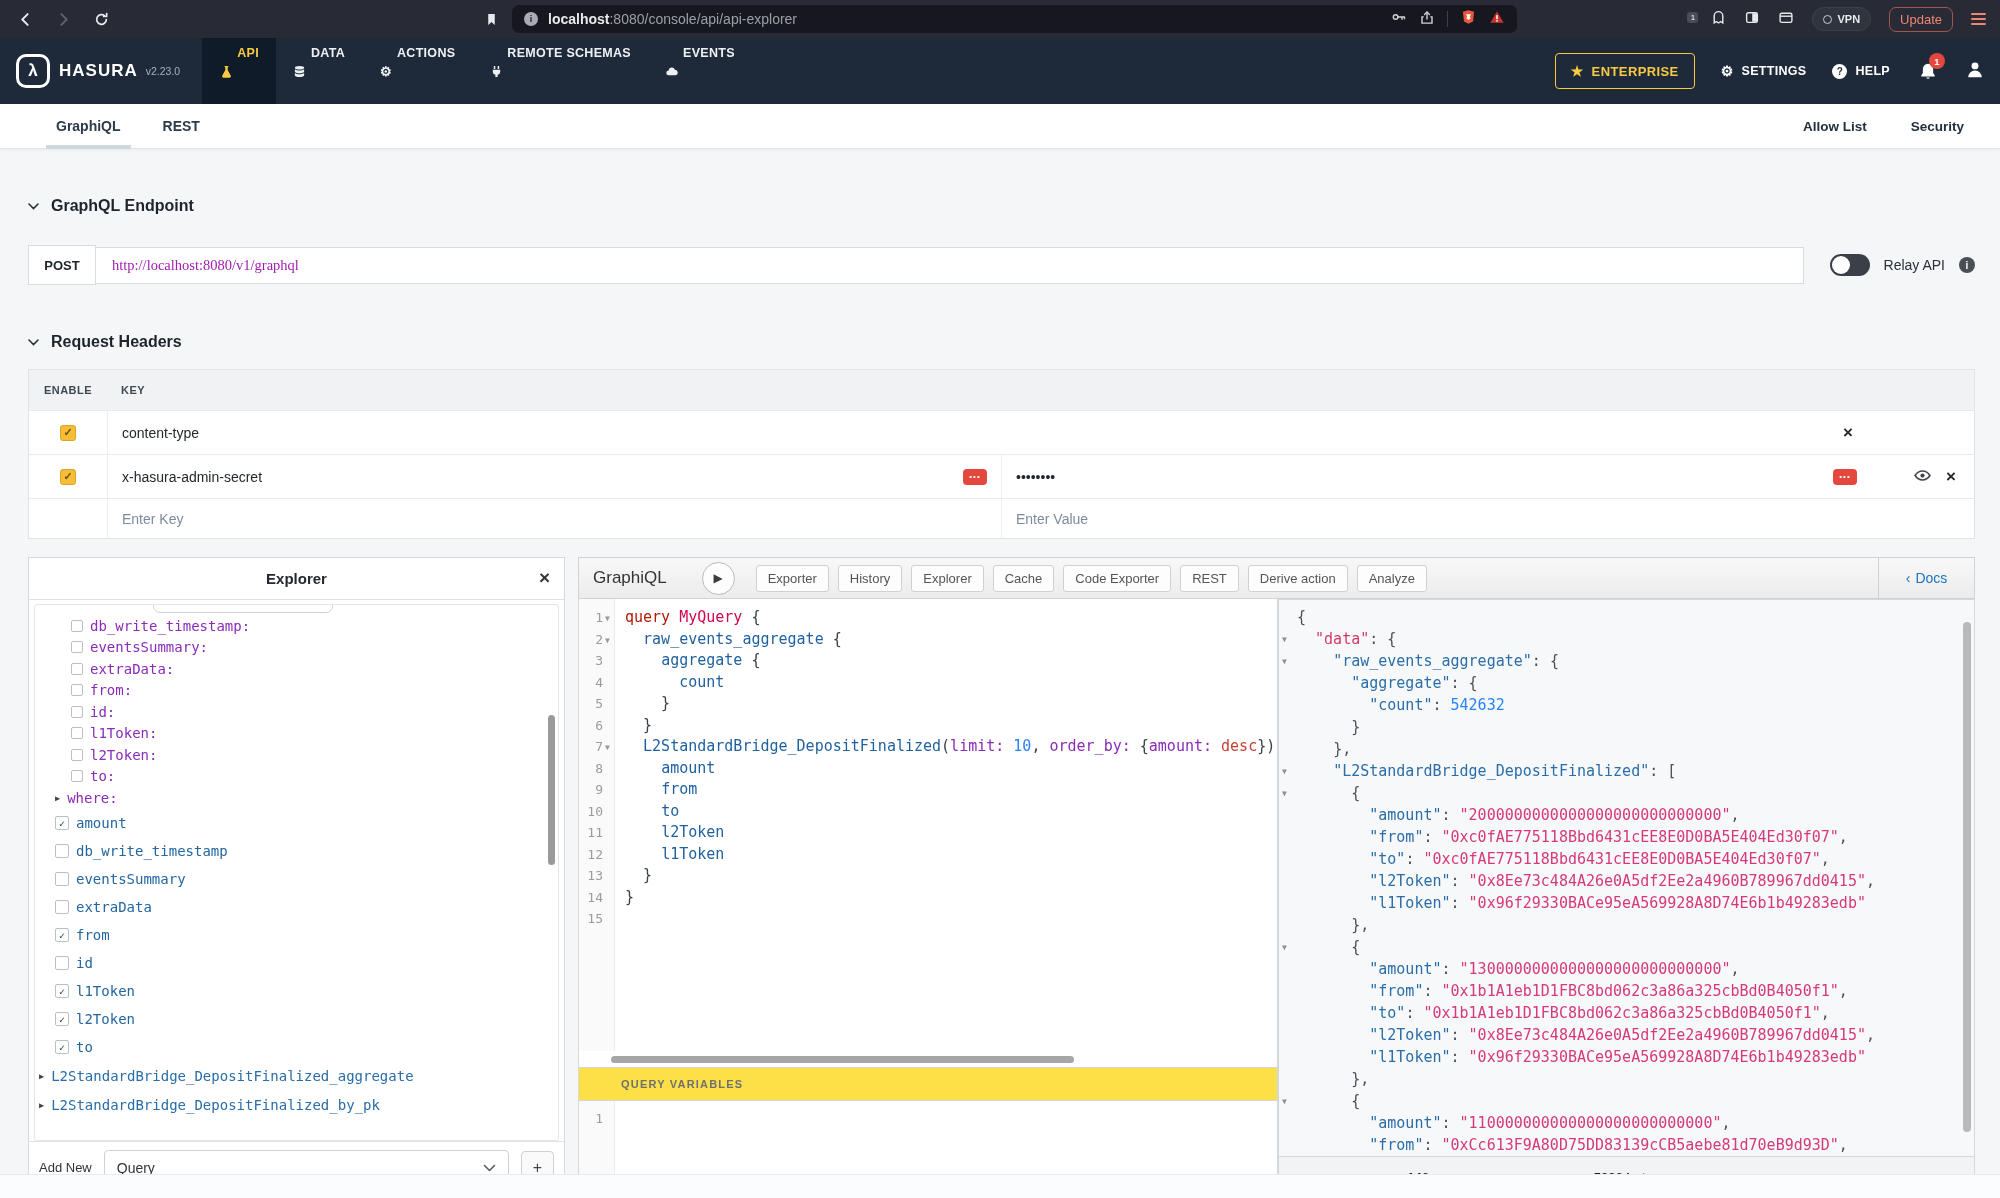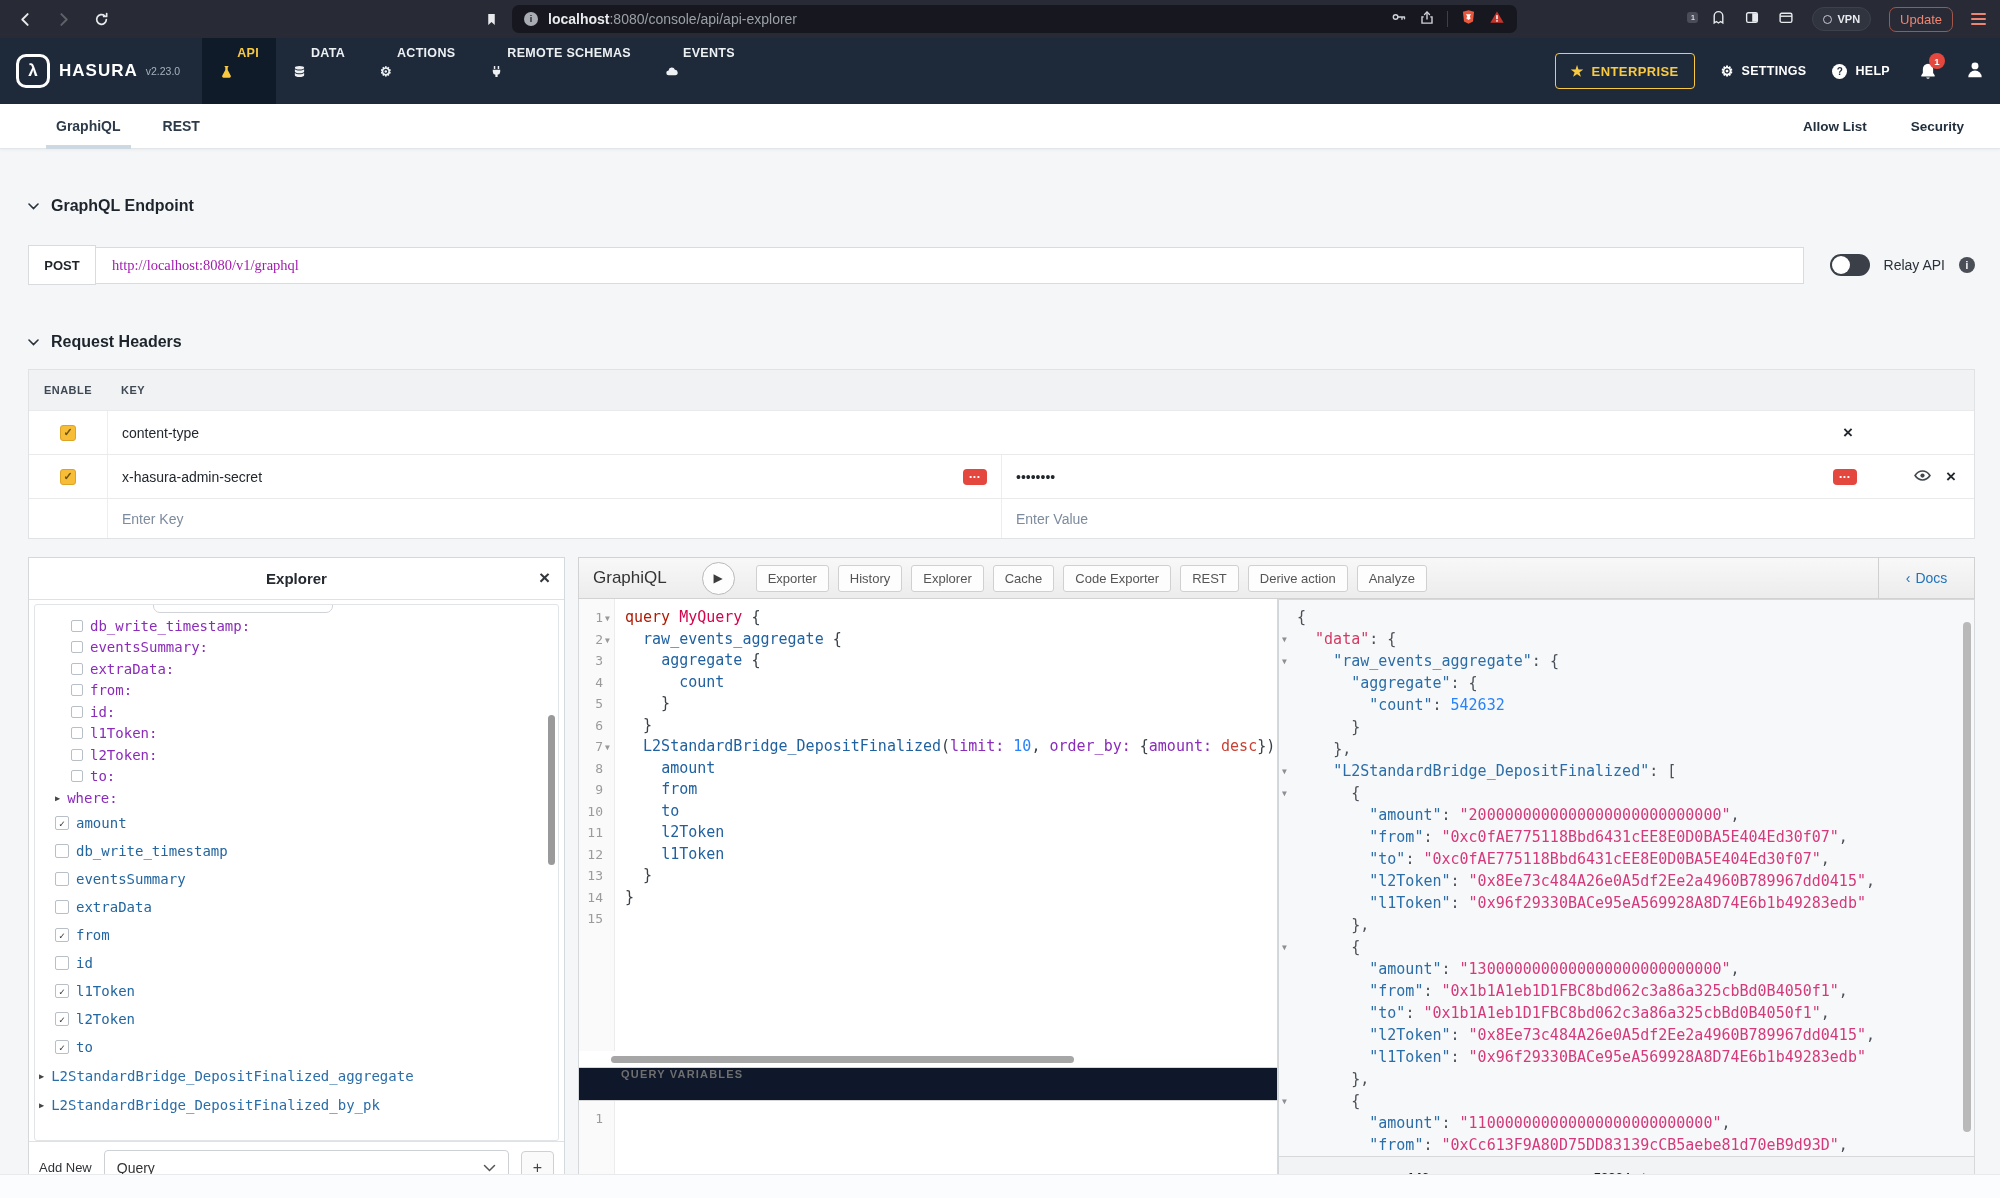--- a/index.html
+++ b/index.html
@@ -118,21 +118,21 @@
   .code-area{position:absolute;left:0;top:0;right:0;height:452px;overflow:hidden}
   .gutter-bg{position:absolute;left:0;top:0;bottom:0;width:36px;background:#fafafa;border-right:1px solid #ececec}
   .cm{position:absolute;left:0;top:8px;right:0;font-family:"DejaVu Sans Mono",monospace;font-size:15px;line-height:21.5px}
   .cl{position:relative;height:21.5px;white-space:pre}
   .cl .ln{position:absolute;left:0;width:24px;text-align:right;color:#9b9b9b;font-size:13px}
   .cl .fa{position:absolute;left:26px;color:#999;font-size:8px;top:1px}
   .cl .code{position:absolute;left:46px;right:0;overflow:hidden;white-space:pre}
   .t-kw{color:#b11a04}.t-def{color:#d2054e}.t-prop{color:#1f61a0}.t-attr{color:#8b2bb9}.t-num{color:#2882f9}.t-enum{color:#c84034}.t-pl{color:#394149}
   .h-scroll{position:absolute;left:0;right:0;top:456px;height:10px}
   .h-thumb{position:absolute;left:32px;width:463px;top:1px;height:7px;border-radius:4px;background:#a6a6a6}
-  .qv-bar{position:absolute;left:0;right:0;top:468px;height:34px;background:#0f172a;border-top:1px solid #d6d6d6;border-bottom:1px solid #d6d6d6;display:flex;padding-left:42px;font-size:11px;font-weight:bold;letter-spacing:1.2px;color:#6f6f6f}
+  .qv-bar{position:absolute;left:0;right:0;top:468px;height:34px;background:#fde047;border-top:1px solid #d6d6d6;border-bottom:1px solid #d6d6d6;display:flex;align-items:center;padding-left:42px;font-size:11px;font-weight:bold;letter-spacing:1.2px;color:#6f6f6f}
   .qv-body{position:absolute;left:0;right:0;top:502px;bottom:0;background:#fff}
   .qv-gutter{position:absolute;left:0;top:0;bottom:0;width:36px;background:#fafafa;border-right:1px solid #ececec}
   .qv-num{position:absolute;left:0;top:10px;width:24px;text-align:right;color:#9b9b9b;font-size:13px;font-family:"DejaVu Sans Mono",monospace}
 
   
   .response{left:1250px;top:42px;width:697px;height:600px;background:#f7f8f9;border-left:1px solid #d3d6d9}
   .json-area{position:absolute;left:0;top:0;right:0;height:558px;overflow:hidden}
   .jm{position:absolute;left:0;top:6px;right:0;font-family:"DejaVu Sans Mono",monospace;font-size:15px;line-height:22px}
   .jl{position:relative;height:22px;white-space:pre}
   .jl .fa{position:absolute;left:3px;top:1px;color:#8a9096;font-size:8px}

